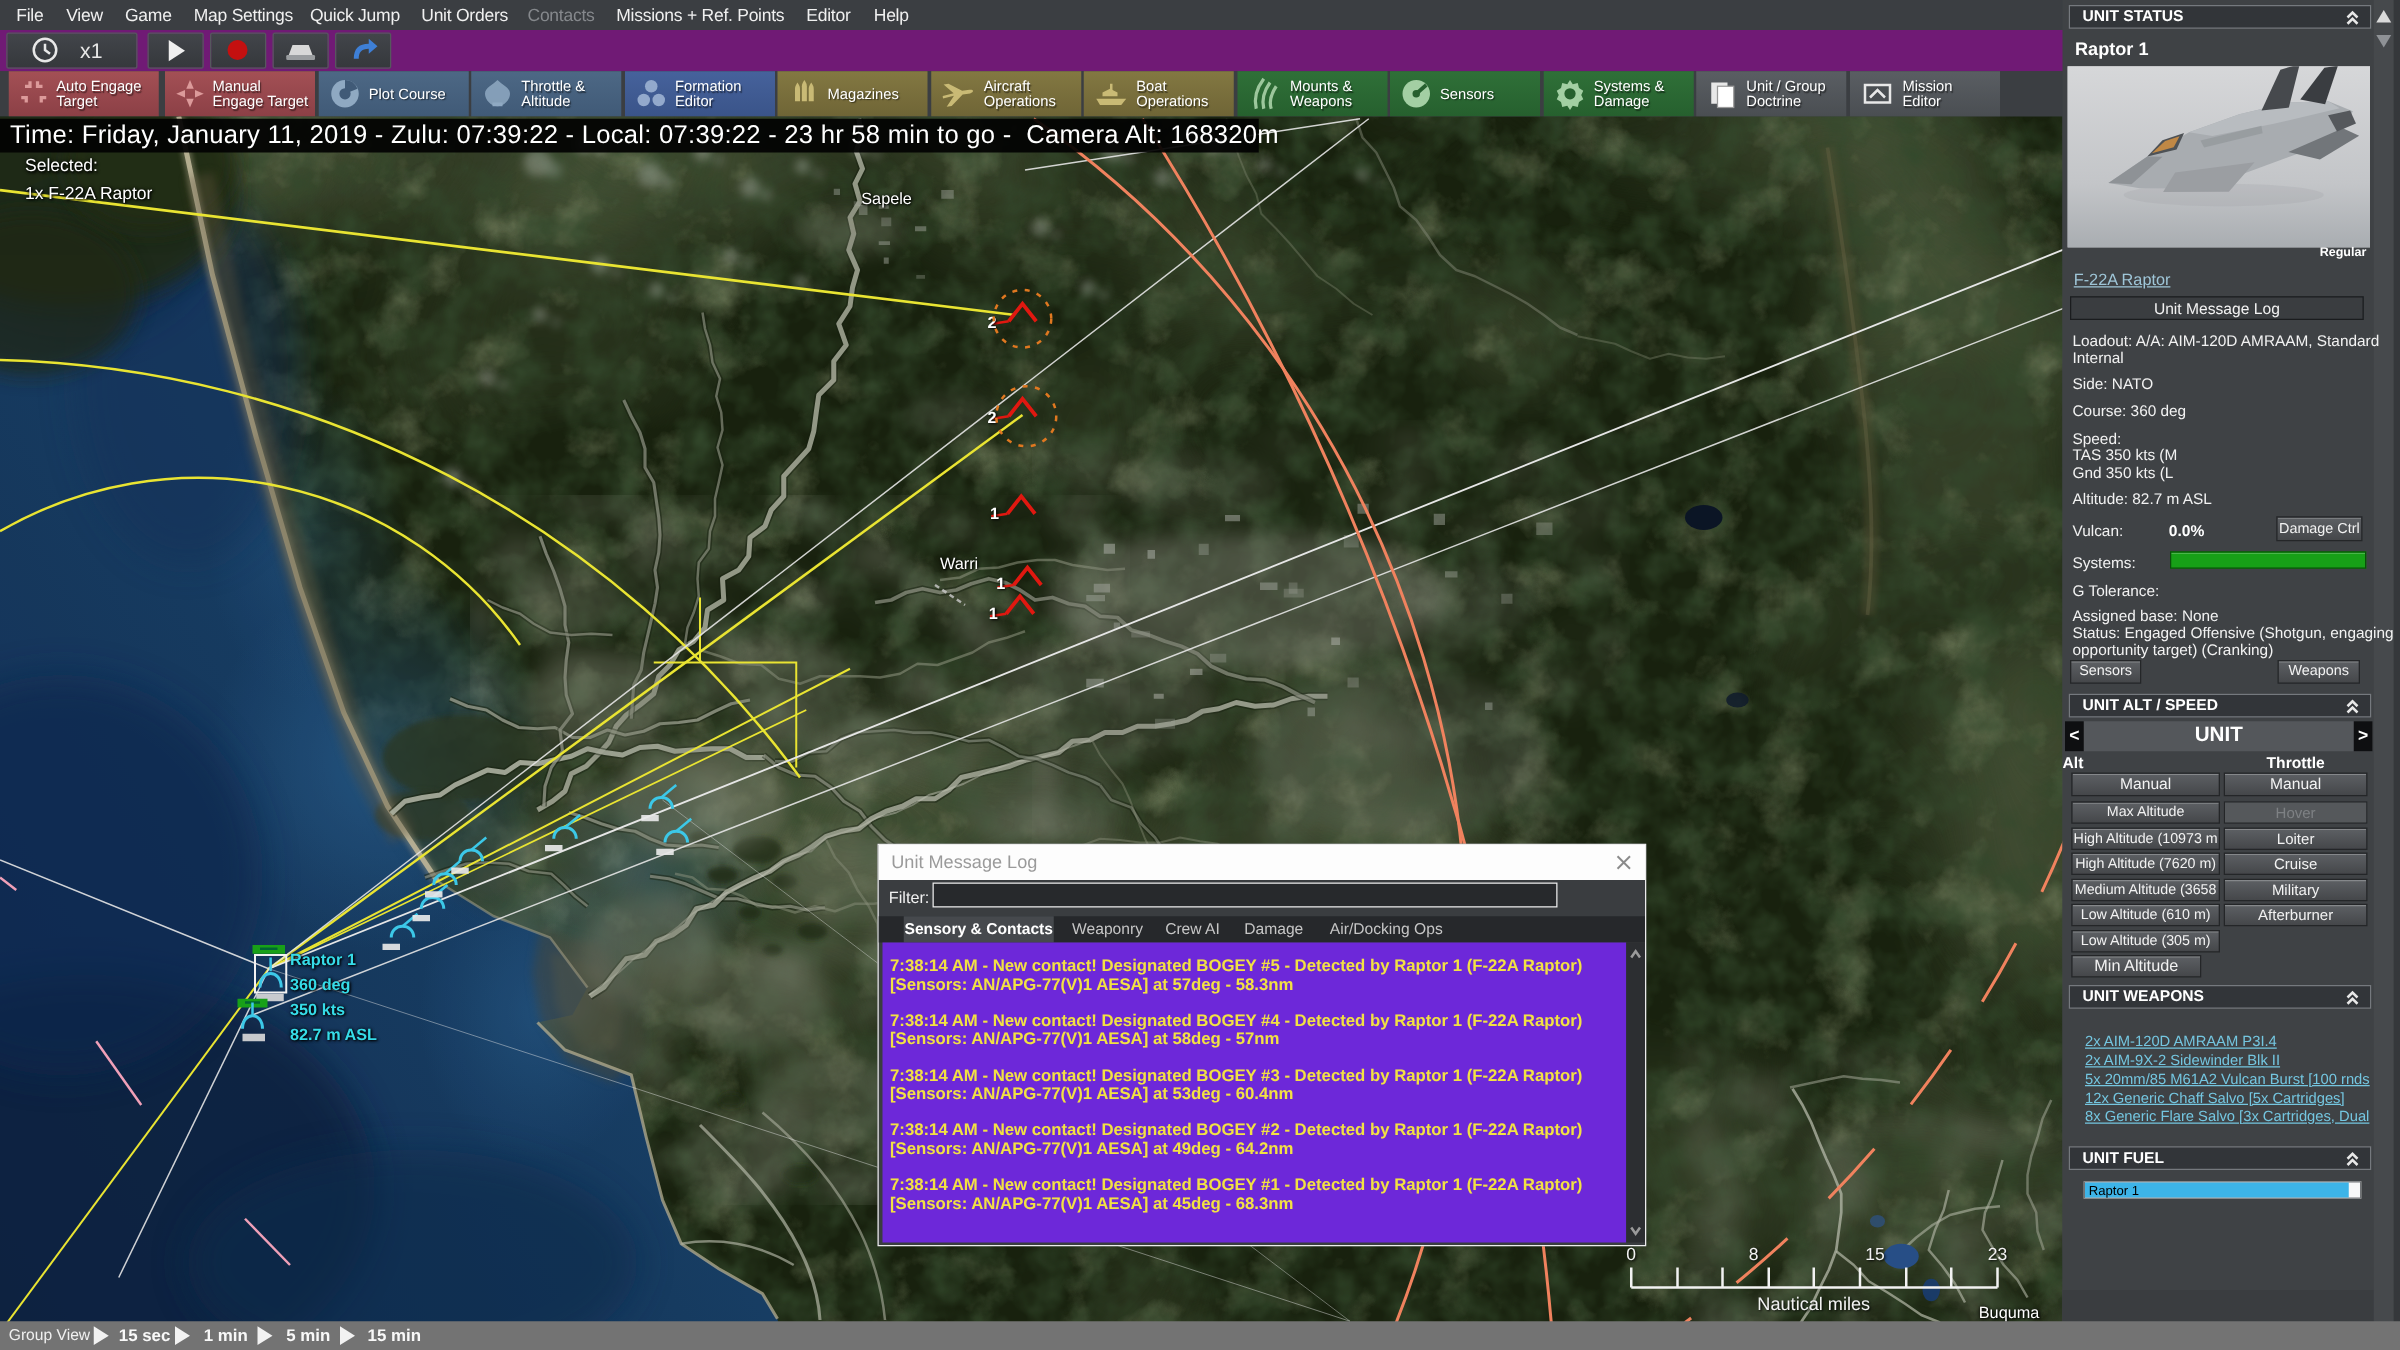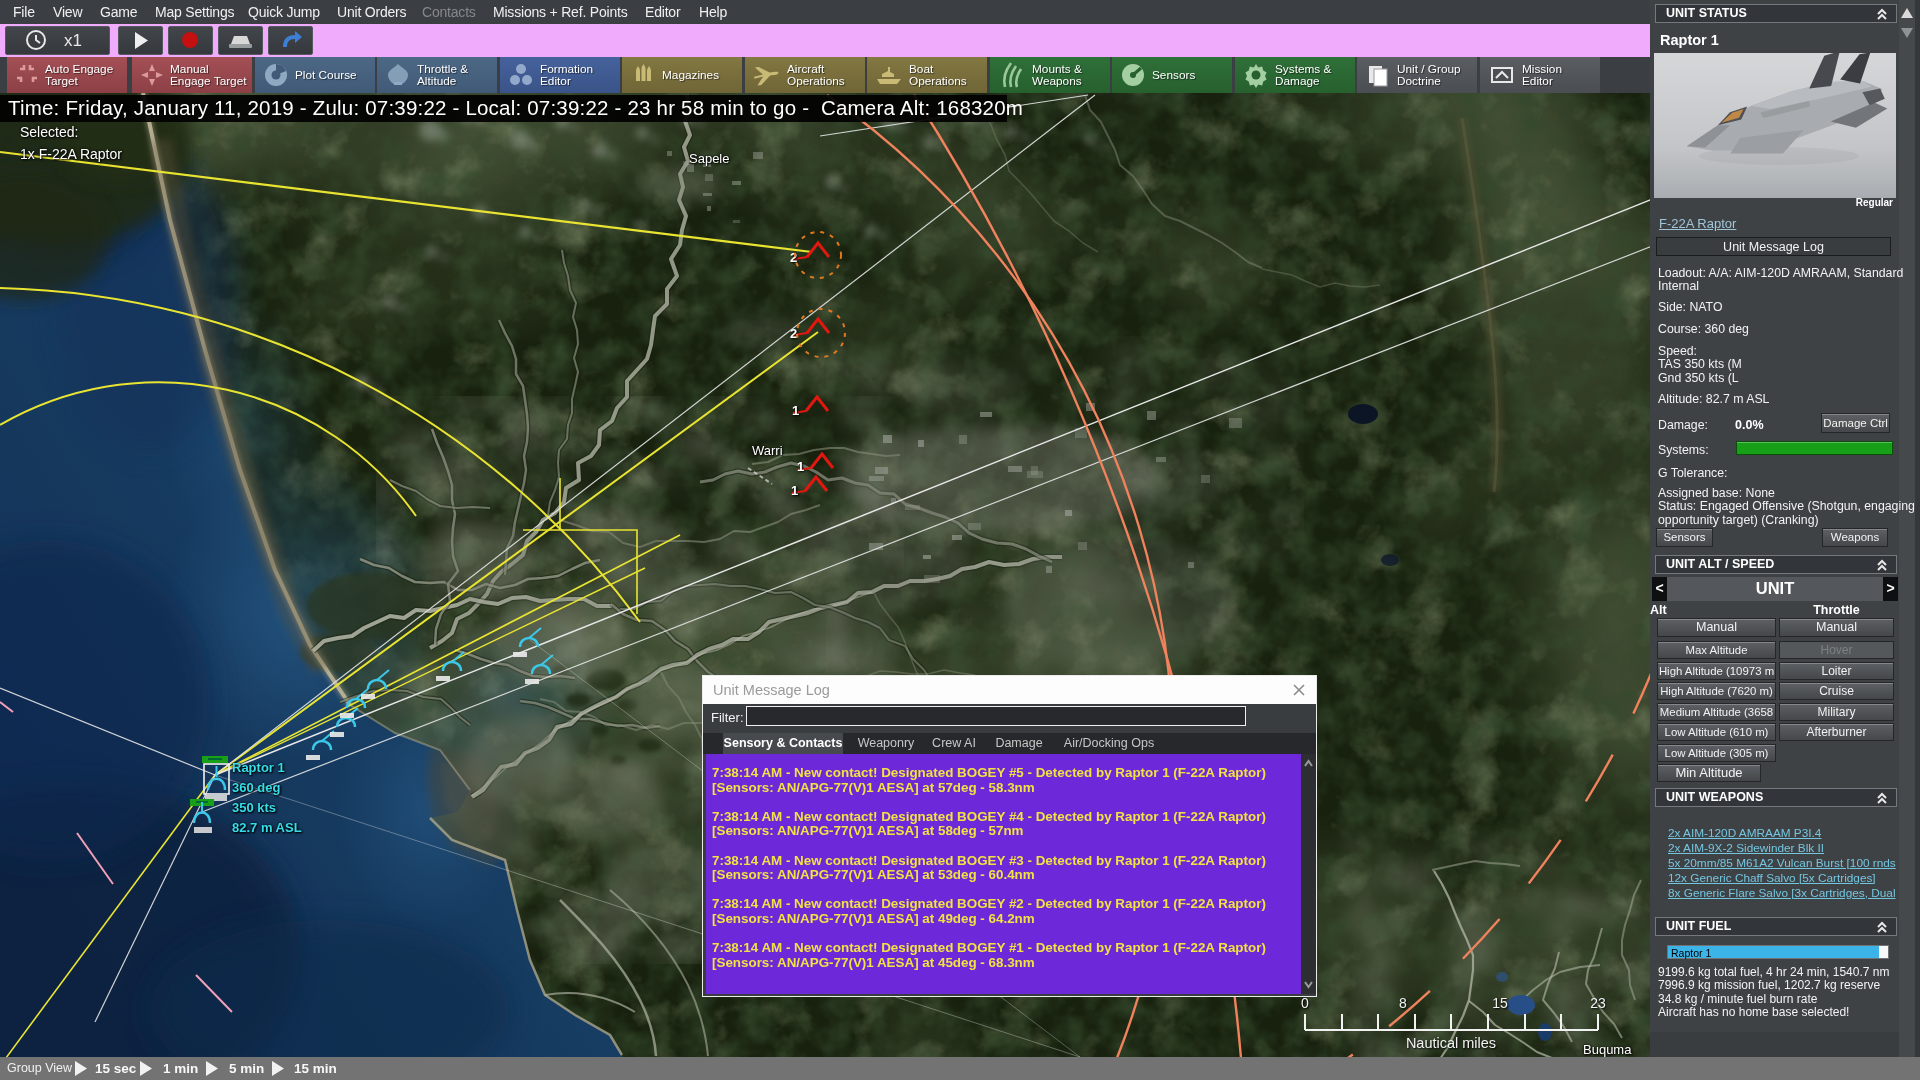--- a/index.html
+++ b/index.html
@@ -1,21 +1,21 @@
 <!DOCTYPE html>
 <html><head><meta charset="utf-8"><style>
 *{margin:0;padding:0;box-sizing:border-box}
 html,body{width:1920px;height:1080px;overflow:hidden;background:#3b3e42;font-family:"Liberation Sans",sans-serif}
 #stage{position:absolute;left:0;top:0;width:1920px;height:1080px;overflow:hidden}
 .abs{position:absolute}
 
 #menubar{left:0;top:0;width:1920px;height:24px;background:#3b3e42;color:#f0f0f0;font-size:14px;letter-spacing:-0.2px}
 #menubar span{position:absolute;top:4px;white-space:pre}
 
-#toolbar{left:0;top:24px;width:1920px;height:33px;background:#f0abfc}
+#toolbar{left:0;top:24px;width:1920px;height:33px;background:#701a75}
 .tbtn{position:absolute;top:2px;height:29px;background:linear-gradient(#42454a,#35383c);border:1px solid #55585d;border-radius:2px}
 
 #btnrow{left:0;top:57px;width:1920px;height:36px;background:#3b3e42}
 .cbtn{position:absolute;top:0;width:120px;height:36px;display:flex;align-items:center;color:#fff;font-size:11.8px;line-height:12.5px;text-shadow:1px 1px 1px rgba(0,0,0,.55)}
 .cbtn svg{flex:0 0 auto;margin-left:7px;margin-right:5px}
 .cbtn .one{margin-top:0}
 
 #timebar{left:0;top:95px;width:1007px;height:27px;background:rgba(2,2,2,.93);color:#fff;font-size:20.5px;line-height:26px;white-space:pre;letter-spacing:0.2px}
 .maplbl{position:absolute;color:#fff;text-shadow:0 0 3px #000,1px 1px 2px #000;white-space:pre}
 
@@ -605,21 +605,21 @@
 <div class="abs" style="left:9px;top:216px;color:#9fc6d8;font-size:13px;text-decoration:underline">F-22A Raptor</div>
 <div class="btn" style="left:6px;top:237px;width:235px;height:19px;font-size:12.5px;line-height:18px;background:#3a3d40;box-shadow:none;border-color:#1a1c1e">Unit Message Log</div>
 <div class="sbtext" style="top:267px">Loadout: A/A: AIM-120D AMRAAM, Standard
 Internal</div>
 <div class="sbtext" style="top:301px">Side: NATO</div>
 <div class="sbtext" style="top:323px">Course: 360 deg</div>
 <div class="sbtext" style="top:345px">Speed:
 TAS 350 kts (M
 Gnd 350 kts (L</div>
 <div class="sbtext" style="top:393px">Altitude: 82.7 m ASL</div>
-<div class="sbtext" style="top:419px">Damage:</div>
+<div class="sbtext" style="top:419px">Vulcan:</div>
 <div class="abs" style="left:85px;top:418px;color:#fff;font-weight:bold;font-size:12.5px">0.0%</div>
 <div class="btn" style="left:171px;top:413px;width:69px;height:20px;font-size:11.5px;line-height:18px">Damage Ctrl</div>
 <div class="sbtext" style="top:444px">Systems:</div>
 <div class="abs" style="left:86px;top:441px;width:157px;height:14px;background:#17a017;border:1px solid #0b4d0b;box-shadow:inset 0 1px 0 rgba(255,255,255,.3)"></div>
 <div class="sbtext" style="top:467px">G Tolerance:</div>
 <div class="sbtext" style="top:487px">Assigned base: None
 Status: Engaged Offensive (Shotgun, engaging
 opportunity target) (Cranking)</div>
 <div class="btn" style="left:6px;top:528px;width:57px;height:19px;font-size:11.5px;line-height:17px">Sensors</div>
 <div class="btn" style="left:172px;top:528px;width:66px;height:19px;font-size:11.5px;line-height:17px">Weapons</div>
@@ -666,24 +666,20 @@
 <div class="phead" style="top:917px">UNIT FUEL<svg width="12" height="12" style="position:absolute;right:8px;top:3px">
           <g fill="none" stroke="#e8e8e8" stroke-width="2">
             <path d="M2 6 L6 2 L10 6"></path>
             <path d="M2 11 L6 7 L10 11"></path>
           </g>
         </svg></div>
 <div class="abs" style="left:17px;top:945px;width:222px;height:14px;background:#f8f8f8;border:1px solid #707376">
 <div style="position:absolute;left:0;top:0;width:96%;height:100%;background:#3db4e8"></div>
 <div style="position:absolute;left:3px;top:0.5px;color:#000;font-size:10.5px;white-space:pre">Raptor 1</div>
 </div>
-<div class="sbtext" style="top:966px;font-size:12px">9199.6 kg total fuel, 4 hr 24 min, 1540.7 nm
-7996.9 kg mission fuel, 1202.7 kg reserve
-34.8 kg / minute fuel burn rate
-Aircraft has no home base selected!</div>
 </div>
 
 <div class="abs" id="dialog" style="left:702px;top:675px;width:615px;height:322px;background:#3a3d40;border:1px solid #ececec">
 <div class="abs" style="left:0;top:0;width:613px;height:28px;background:#fdfdfd;color:#9a9a9a;font-size:14.5px;line-height:28px"><span style="margin-left:10px">Unit Message Log</span>
 <svg width="14" height="14" style="position:absolute;right:10px;top:7px">
           <g stroke="#8a8a8a" stroke-width="1.6">
             <path d="M2 2 L12 12"></path>
             <path d="M12 2 L2 12"></path>
           </g>
         </svg>

